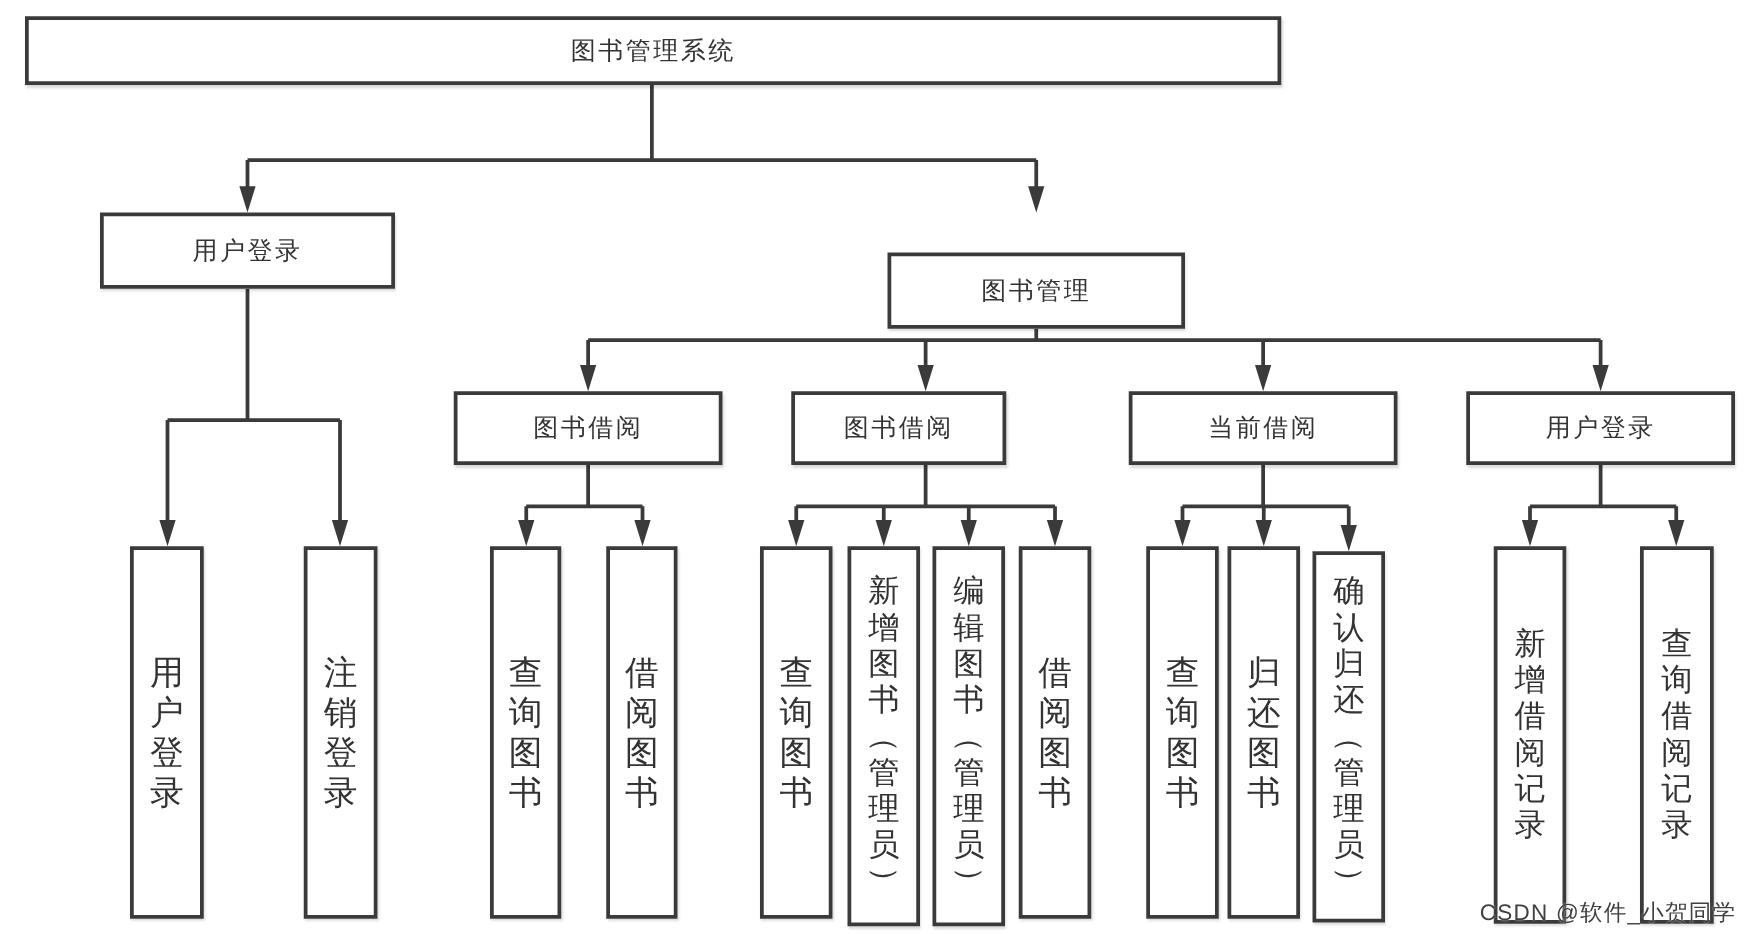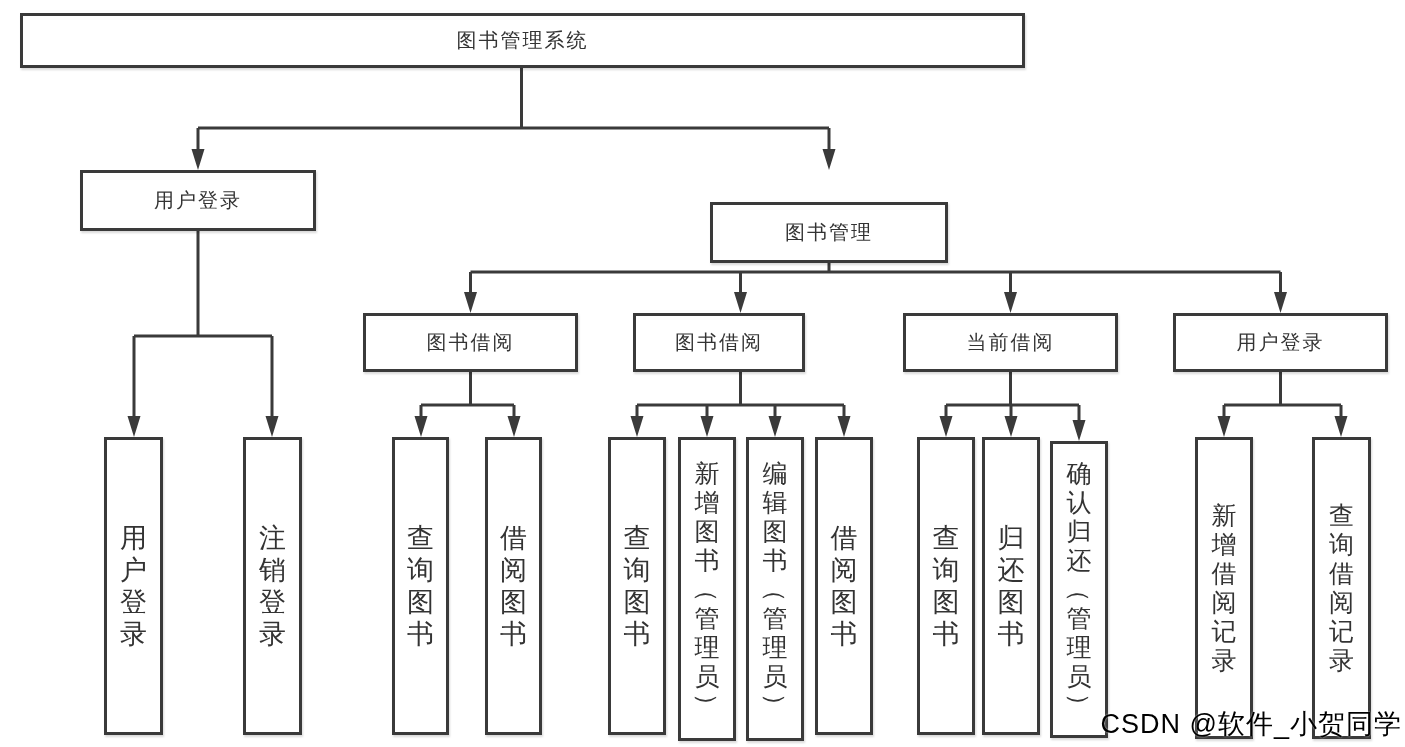--- a/index.html
+++ b/index.html
@@ -31,23 +31,23 @@
   .vbox{
     flex-direction:column;
     font-size:27px;
     gap:5px;
   }
   .vbox.tight{font-size:25px;gap:4px;}
   .vbox span{display:block;line-height:1;}
   .vbox .rot{transform:rotate(90deg);}
   #watermark{
     position:absolute;
-    right:3px;bottom:5px;
-    font-size:27px;
-    color:#000000;
+    right:16px;bottom:5px;
+    font-size:18px;
+    color:#404040;
     letter-spacing:1px;
     z-index:5;
     text-shadow:0 0 2px rgba(255,255,255,0.8);
     white-space:nowrap;
   }
 </style>
 </head>
 <body>
 
 <div id="canvas">

